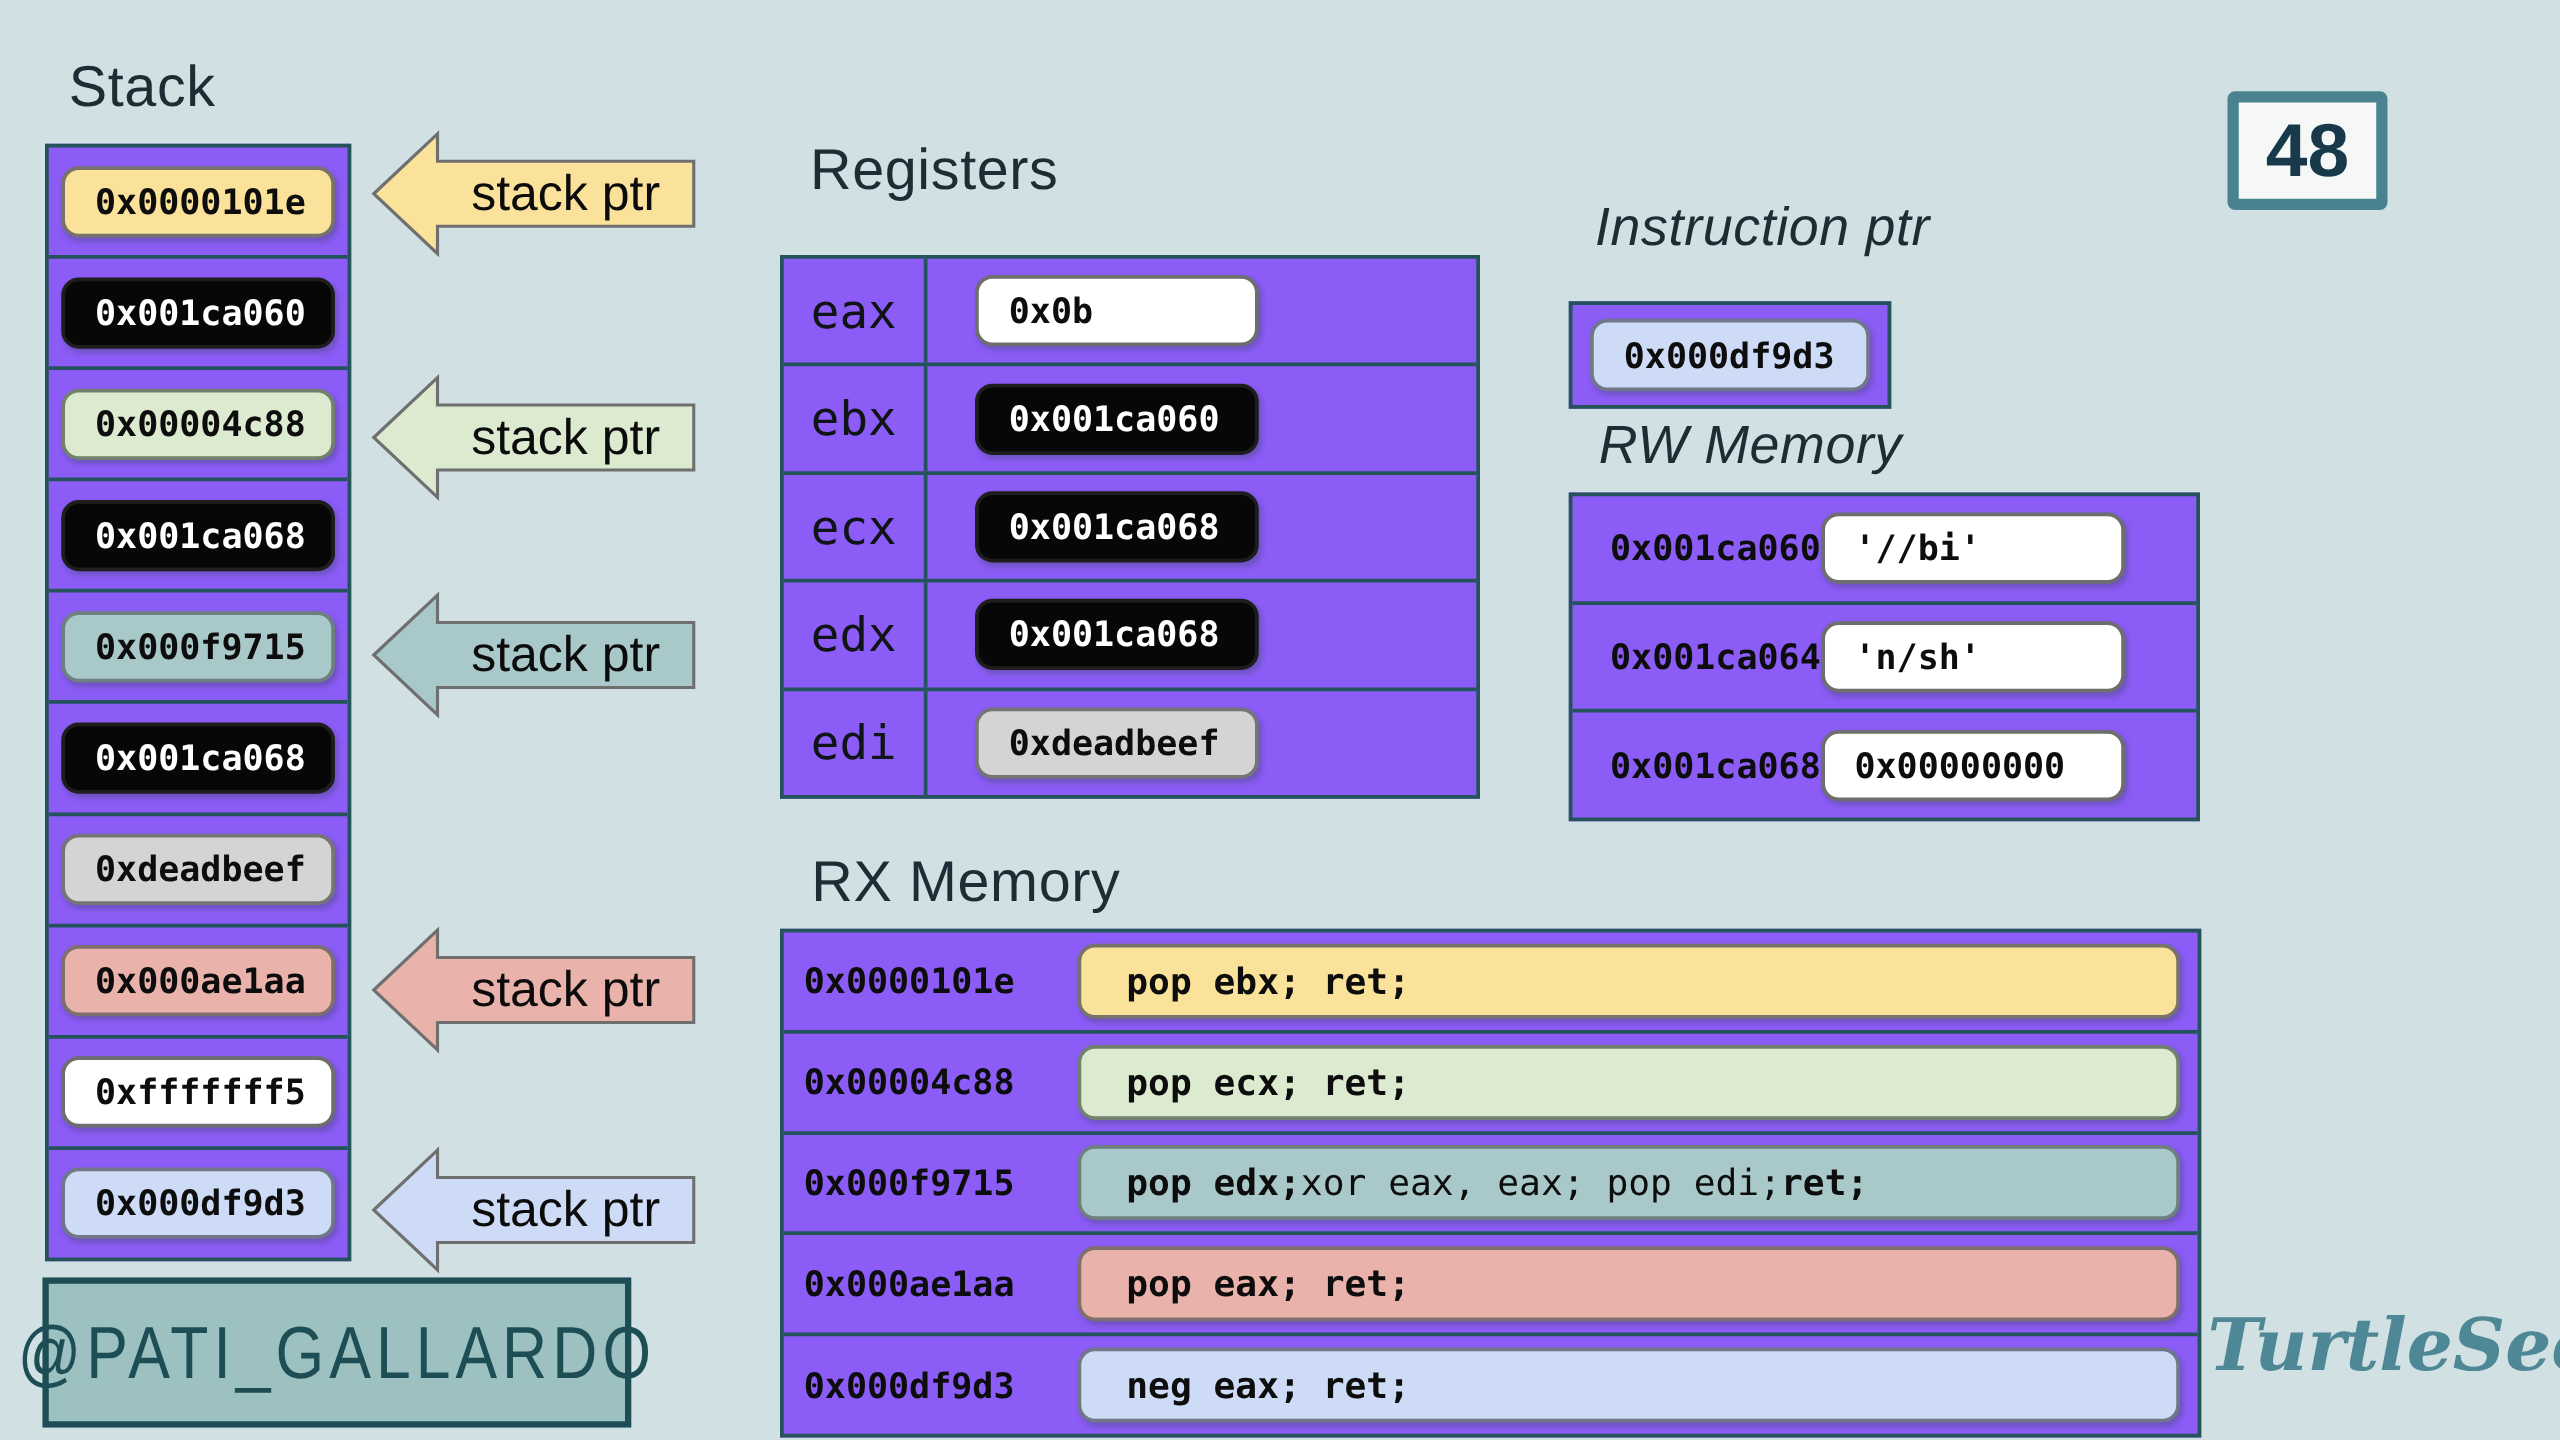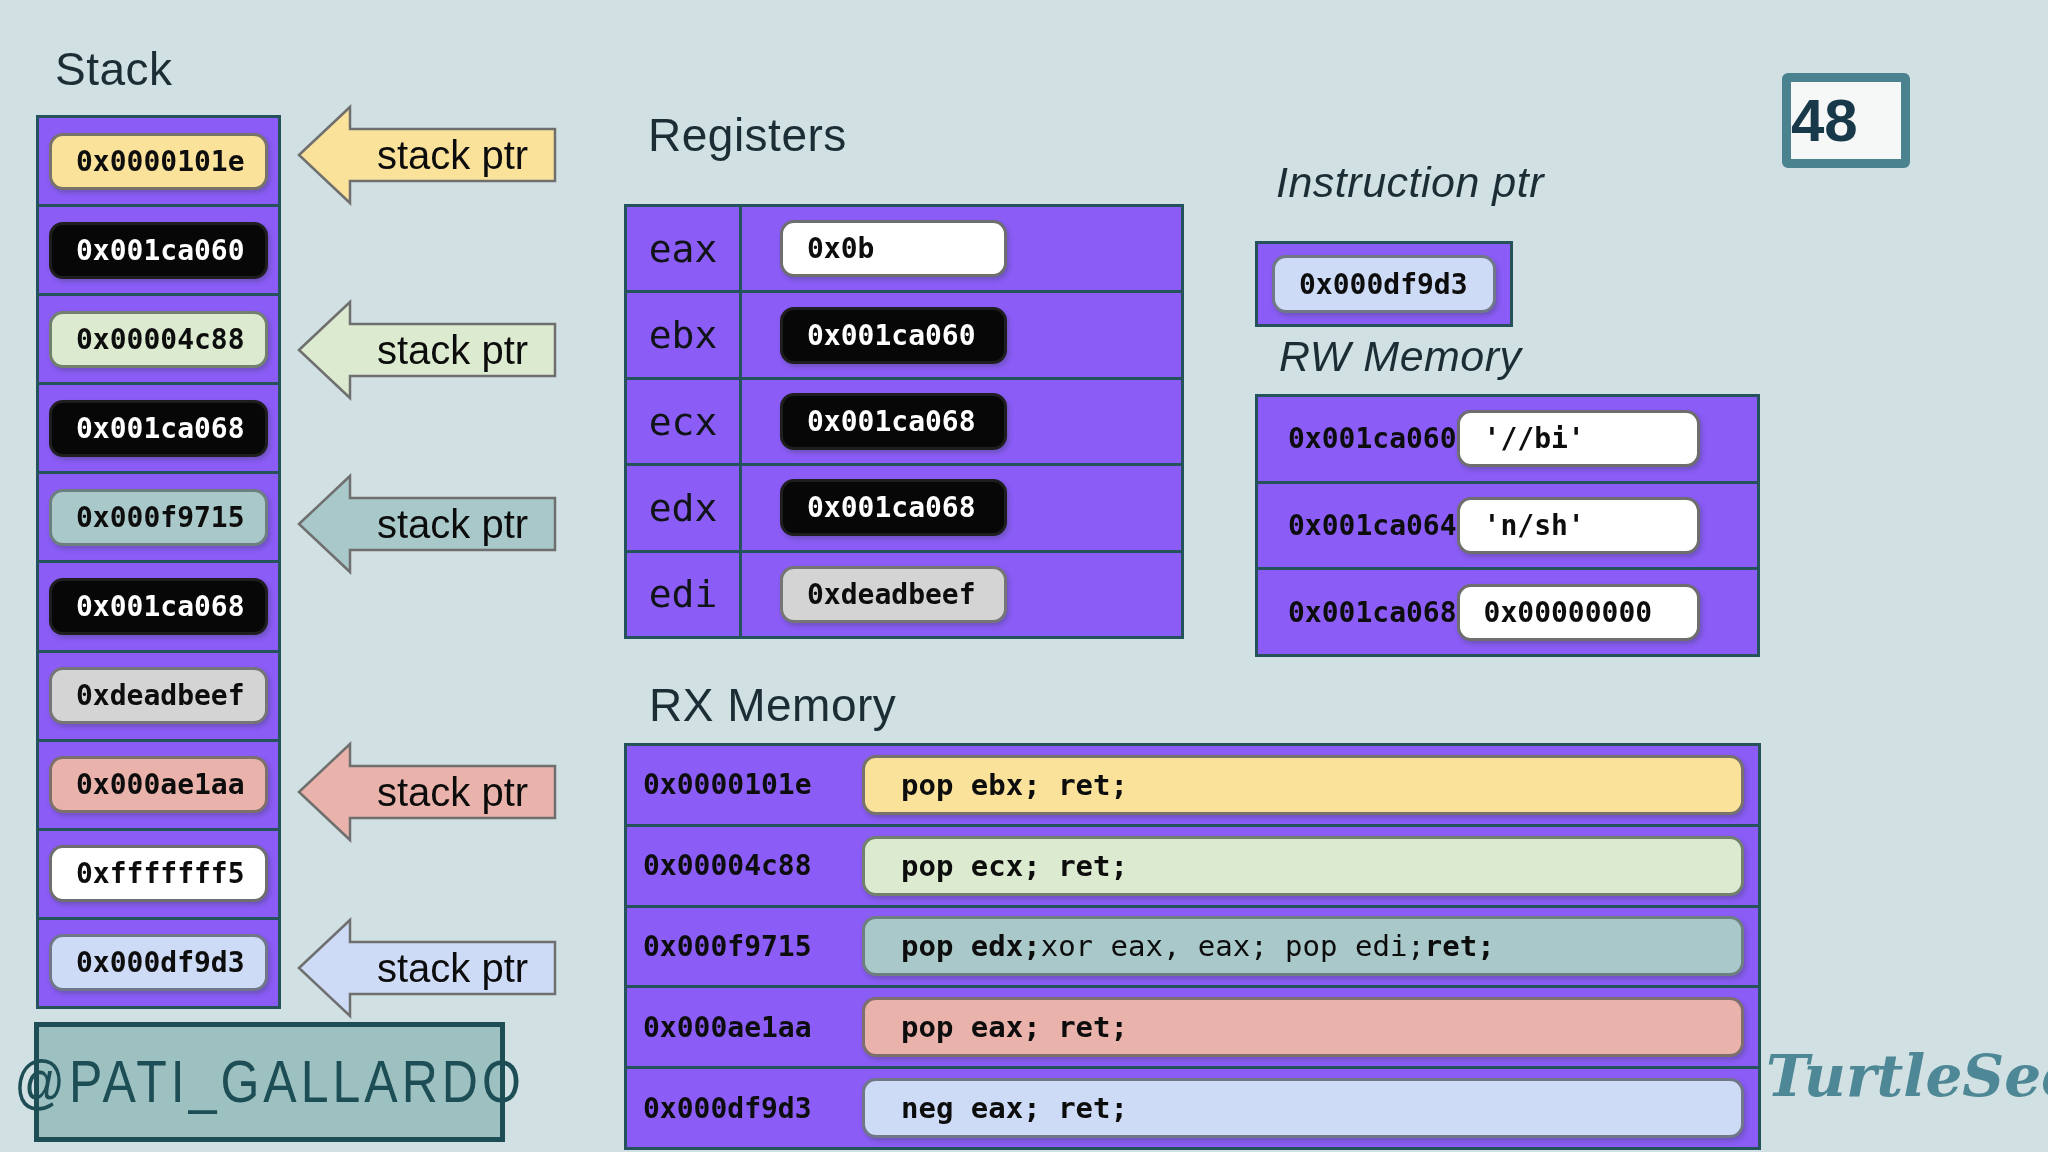--- a/index.html
+++ b/index.html
@@ -83,21 +83,21 @@
   .rx-row { flex:1; display:flex; align-items:center; padding-left:16px; padding-right:14px; }
   .rx-row:not(:last-child) { border-bottom:3px solid #24535b; }
   .rx-addr { width:219px; font-family:"DejaVu Sans Mono", monospace; font-weight:bold; font-size:28px; color:#0d0d0d; }
   .rx-row .pill { flex:1; height:60px; padding-left:36px; font-weight:400; font-size:29px; }
   .rx-row .pill span[data-bold="true"] { font-weight:bold; }
 
   
   .slide-num {
     position:absolute; left:1782px; top:73px; width:128px; height:95px;
     background:#f6f8f8; border:9px solid #4a8290; border-radius:6px;
-    box-sizing:border-box; display:flex; align-items:center; 
+    box-sizing:border-box; display:flex; align-items:center; justify-content:center;
     font-size:60px; font-weight:bold; color:#17394a;
   }
 
   
   .badge {
     position:absolute; left:34px; top:1022px; width:471px; height:120px;
     background:#9dc0c1; border:5px solid #1d4d55; box-sizing:border-box;
     display:flex; align-items:center; justify-content:center; z-index:5;
   }
   .badge-text {

